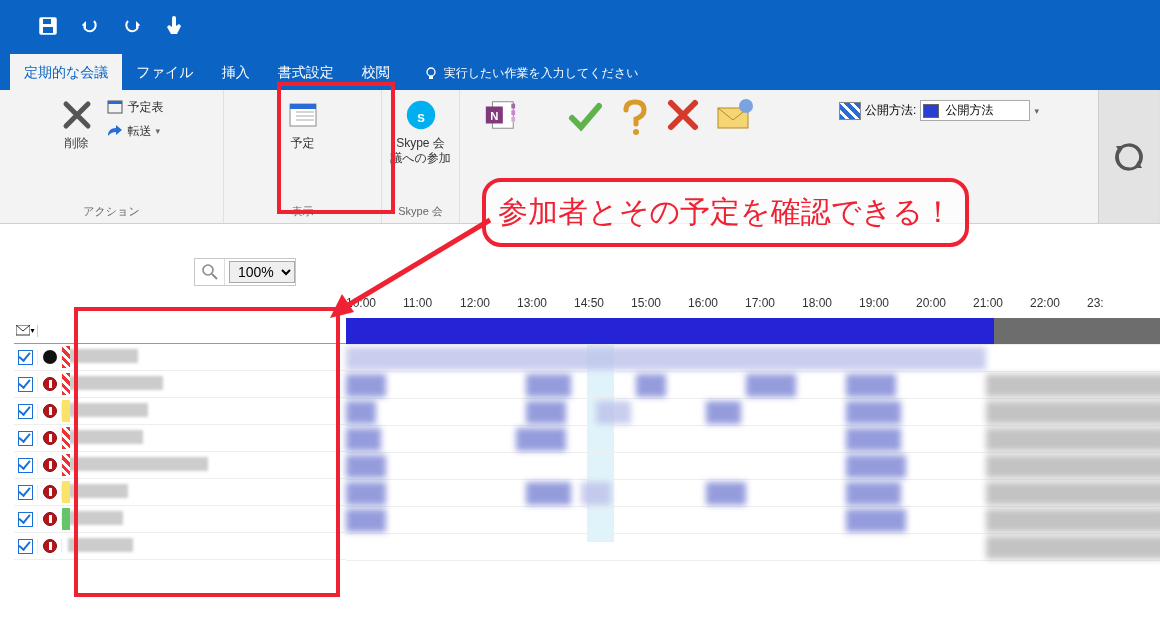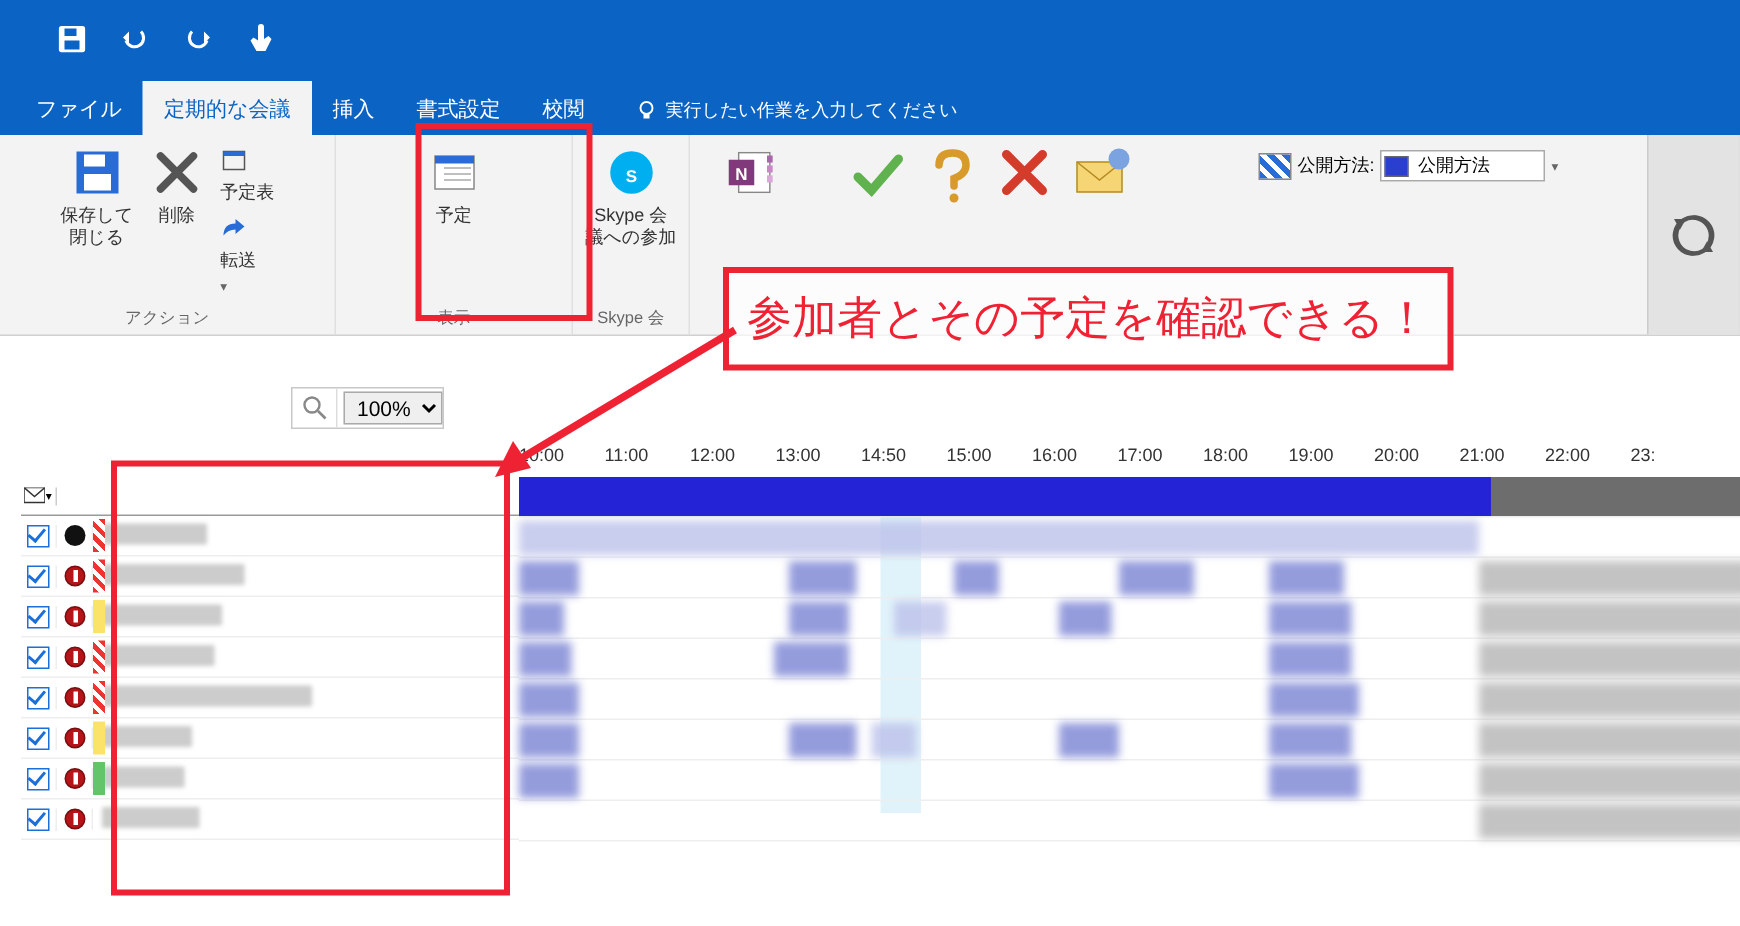--- a/index.html
+++ b/index.html
@@ -20,21 +20,21 @@
 
   
   .ribbon { height: 134px; background: #f3f3f3; border-bottom: 1px solid #d0d0d0; display: flex; }
   .group { border-right: 1px solid #e0e0e0; padding: 4px 6px 2px 6px; display: flex; flex-direction: column; align-items: center; justify-content: space-between; }
   .group-body { display: flex; align-items: flex-start; gap: 4px; flex: 1; }
   .group-label { font-size: 11px; color: #666; text-align: center; padding-bottom: 2px; }
   .rbtn { display: flex; flex-direction: column; align-items: center; justify-content: center; padding: 4px; text-align: center; min-width: 40px; line-height: 1.25; }
   .rbtn .bi { width: 34px; height: 34px; margin-bottom: 4px; display:flex; align-items:center; justify-content:center; }
   .rbtn span.lbl { font-size: 12px; color: #333; white-space: nowrap; }
   .side-stack { display: flex; flex-direction: column; gap: 2px; padding-top: 2px; }
-  .side-stack .mini { display: flex; align-items: flex-start; gap: 4px; font-size: 12px; color: #333; padding: 2px 4px; white-space: nowrap; flex-direction: column; }
+  .side-stack .mini { display: flex; align-items: center; gap: 4px; font-size: 12px; color: #333; padding: 2px 4px; white-space: nowrap; }
   .mini .mi { width: 18px; height: 18px; display:inline-flex; align-items:center; justify-content:center; }
   .highlight-box { position: absolute; border: 4px solid #e23; pointer-events:none; }
 
   
   .annotation-box { position: absolute; border: 4px solid #e23; padding: 10px 12px; background: rgba(255,255,255,0.7); }
   .annotation-text { color: #e23; font-size: 30px; white-space: nowrap; font-weight: 500; }
   .arrow { position:absolute; pointer-events:none; }
 
   
   .sched { position: absolute; left: 14px; top: 258px; right: 0; bottom: 0; }
@@ -108,48 +108,37 @@
     </div>
     <div class="icn">
       <svg width="18" height="20" viewBox="0 0 18 20">
           <path d="M7 2 a2 2 0 0 1 4 0 v8 l3 -2 l2 2 l-4 8 h-6 l-4 -7 l2 -2 l3 2 z" fill="#fff"></path>
         </svg>
     </div>
   </div>
 </div>
 
 <div class="tabsrow">
+  <div class="tab active">定期的な会議</div>
   <div class="tab">ファイル</div>
-  <div class="tab active">定期的な会議</div>
   <div class="tab">挿入</div>
   <div class="tab">書式設定</div>
   <div class="tab">校閲</div>
   <div class="tellme">
     <svg class="bulb" viewBox="0 0 14 14">
         <circle cx="7" cy="5" r="4" fill="none" stroke="#fff" stroke-width="1.3"></circle>
         <rect x="5" y="9" width="4" height="3" fill="#fff"></rect>
       </svg>
     <span>実行したい作業を入力してください</span>
   </div>
 </div>
 
 <div class="ribbon">
   <div class="group" style="width:224px">
     <div class="group-body">
-      <div class="rbtn">
-        <div class="bi">
-            <svg width="34" height="34" viewBox="0 0 34 34">
-              <rect x="3" y="3" width="28" height="28" fill="#2a6cd6"></rect>
-              <rect x="8" y="5" width="14" height="8" fill="#fff"></rect>
-              <rect x="8" y="18" width="18" height="11" fill="#fff"></rect>
-            </svg>
-          </div>
-        <span class="lbl" style="white-space:pre-line">保存して
-閉じる</span>
-      </div>
       <div class="rbtn">
         <div class="bi">
             <svg width="30" height="30" viewBox="0 0 30 30">
               <path d="M4 4 L26 26 M26 4 L4 26" stroke="#555" stroke-width="5" stroke-linecap="round"></path>
             </svg>
           </div>
         <span class="lbl">削除</span>
       </div>
       <div class="side-stack">
         <div class="mini">
@@ -460,19 +449,19 @@
         </div>
         <div class="grid-row">
           <div class="slot s-g" style="left: 640px; width: 180px;"></div>
         </div>
       </div>
   </div>
 </div>
 
 <div class="highlight-box" style="left:277px; top:82px; width:118px; height:132px;"></div>
 <div class="highlight-box" style="left:74px; top:307px; width:266px; height:290px;"></div>
-<div class="annotation-box" style="left:482px; top:178px;">
+<div class="annotation-box" style="left:482px; top:178px;border-radius:19px;">
   <span class="annotation-text">参加者とその予定を確認できる！</span>
 </div>
 <svg class="arrow" style="left:320px; top:210px; width:180px; height:120px" viewBox="0 0 180 120">
     <line x1="170" y1="10" x2="20" y2="100" stroke="#e23" stroke-width="5"></line>
     <path d="M10 108 L34 102 L22 84 Z" fill="#e23"></path>
   </svg>
 
 </body></html>

